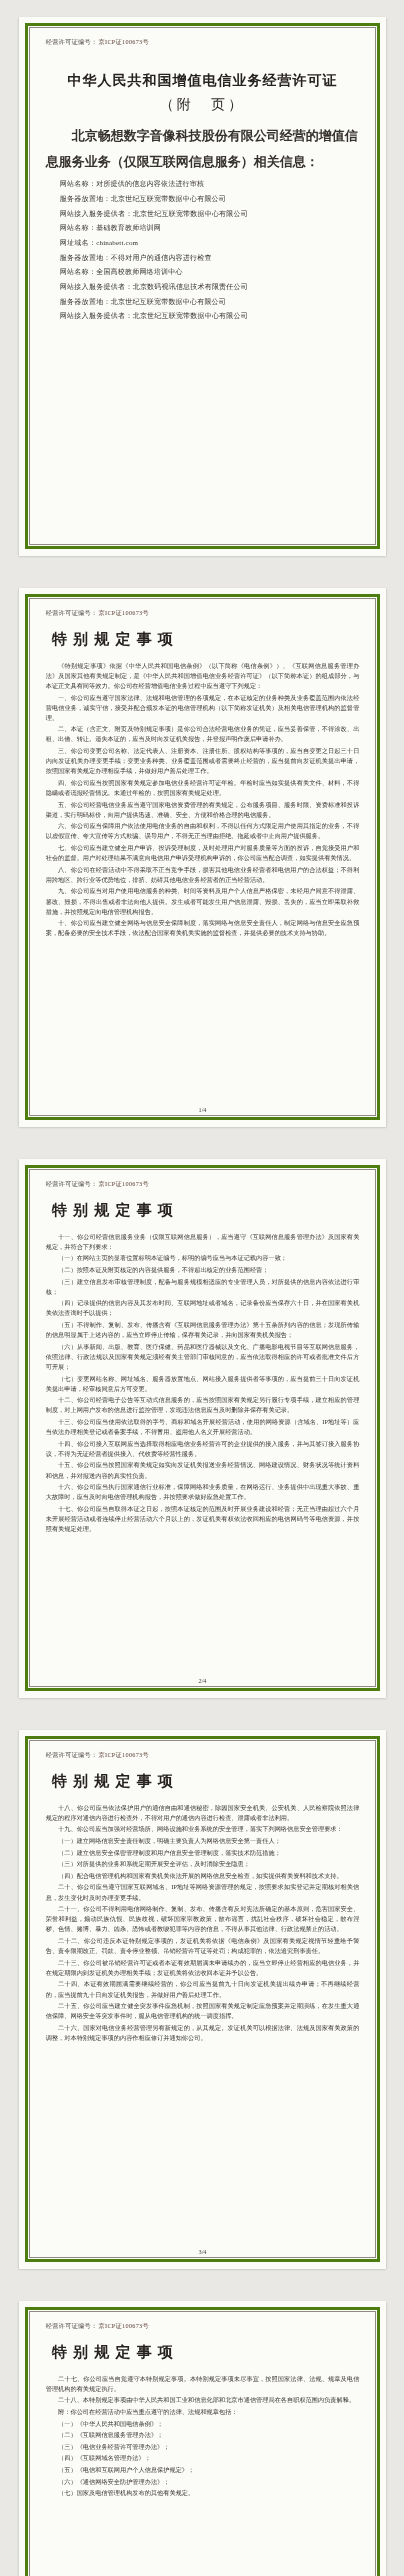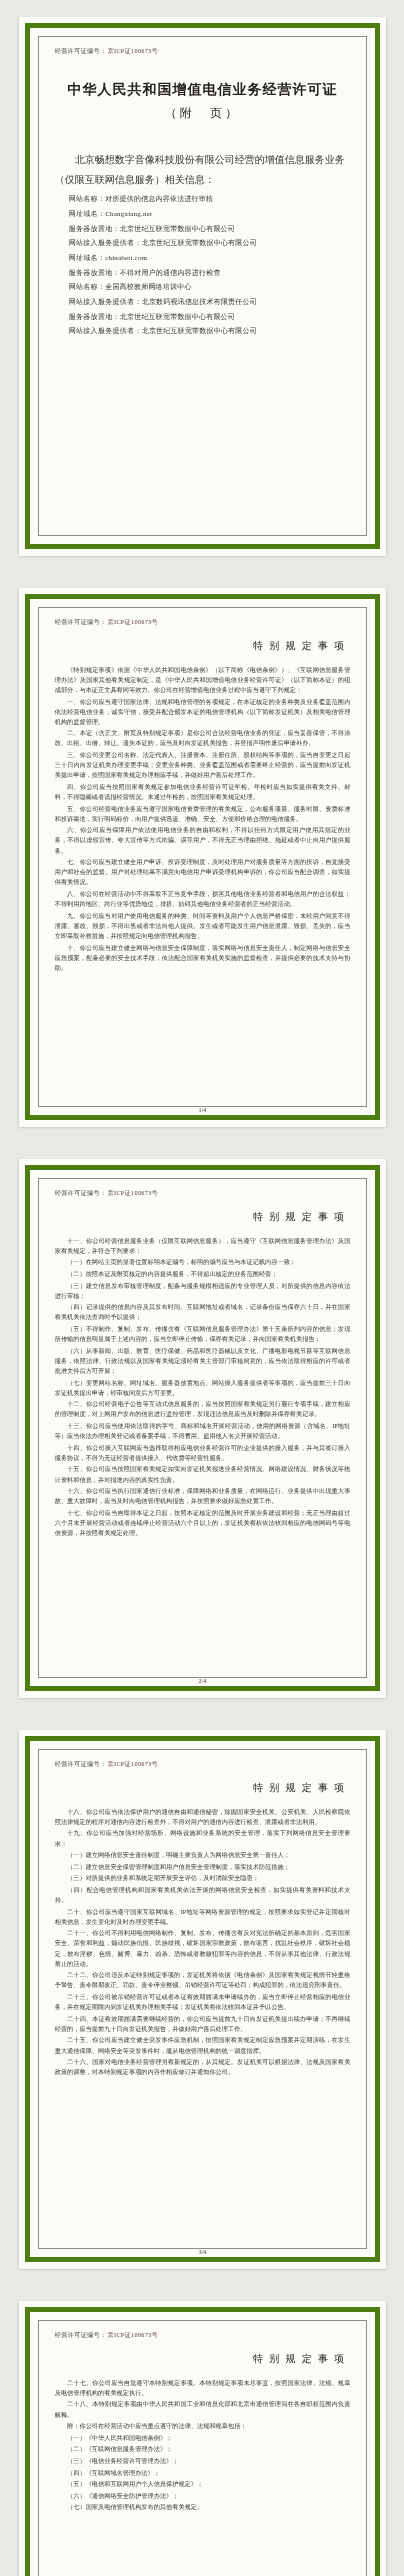--- a/index.html
+++ b/index.html
@@ -17,51 +17,51 @@
   .page{
     width:367px;min-height:539px;
     background:#fbfbf8;
     position:relative;
     box-sizing:border-box;
     padding:6.2px;
     box-shadow:0 0.5px 2.1px rgba(60,55,45,.35);
     display:flex;
   }
   .frame{
-    flex:1;border:5px solid #4d7c0f;padding:8px;
+    flex:1;border:3px solid #4d7c0f;padding:1px;
     display:flex;box-sizing:border-box;
   }
   .frame-inner{
     flex:1;border:0.5px solid #8f8a81;
     padding:10.3px 15.5px 23px;box-sizing:border-box;
   }
   .page-header{
     font-size:6.2px;color:#453f3a;letter-spacing:0.3px;
   }
   .lic-num{color:#5d4037;margin-left:1px;}
   
   .cert-title{
     text-align:center;font-size:14px;font-weight:bold;
     letter-spacing:1px;margin:25px 0 6.2px;color:#262220;
   }
   .cert-subtitle{
-    text-align:center;font-size:12px;letter-spacing:3.1px;
-    margin:0 0 28px;color:#2c2824;
+    text-align:center;font-size:14px;letter-spacing:3.1px;
+    margin:0 0 9px;color:#2c2824;
   }
   .cert-intro{
-    font-size:10px;line-height:2;text-indent:2em;margin:0 0 2.1px;
+    font-size:13px;line-height:2;text-indent:2em;margin:0 0 2.1px;font-weight:bold;
   }
   .entry{
     font-size:7px;line-height:2.1;padding-left:2em;
   }
   .entry-label{letter-spacing:0.3px;font-family:Liberation Mono, monospace;}
   .entry-value{letter-spacing:0.2px;}
   
   .prov-title{
-    text-align:right;font-size:10px;font-weight:normal;
+    text-align:left;font-size:15px;font-weight:bold;
     letter-spacing:6.2px;text-indent:6.2px;
     margin:12.4px 0 11.3px;color:#262220;
   }
   .para{
     font-size:6.2px;line-height:1.63;text-align:justify;
     text-indent:2em;margin:0 0 1.5px;
   }
   .page-footer{
     position:absolute;bottom:13.4px;left:0;right:0;
     text-align:center;font-size:6.2px;color:#45403b;
@@ -80,27 +80,27 @@
         </div>
         <h1 class="cert-title">中华人民共和国增值电信业务经营许可证</h1>
         <div class="cert-subtitle">（附　页）</div>
         <p class="cert-intro">北京畅想数字音像科技股份有限公司经营的增值信息服务业务（仅限互联网信息服务）相关信息：</p>
         <div class="entries">
 
         <div class="entry">
             <span class="entry-label">网站名称：</span><span class="entry-value">对所提供的信息内容依法进行审核</span>
           </div>
             <div class="entry">
-            <span class="entry-label">网址域名：</span><span class="entry-value">Changxiang.net</span>
-          </div>
-            <div class="entry">
             <span class="entry-label">服务器放置地：</span><span class="entry-value">北京世纪互联宽带数据中心有限公司</span>
           </div>
             <div class="entry">
             <span class="entry-label">网站接入服务提供者：</span><span class="entry-value">北京世纪互联宽带数据中心有限公司</span>
+          </div>
+            <div class="entry">
+            <span class="entry-label">网站名称：</span><span class="entry-value">基础教育教师培训网</span>
           </div>
             <div class="entry">
             <span class="entry-label">网址域名：</span><span class="entry-value">chinabett.com</span>
           </div>
             <div class="entry">
             <span class="entry-label">服务器放置地：</span><span class="entry-value">不得对用户的通信内容进行检查</span>
           </div>
             <div class="entry">
             <span class="entry-label">网站名称：</span><span class="entry-value">全国高校教师网络培训中心</span>
           </div>

